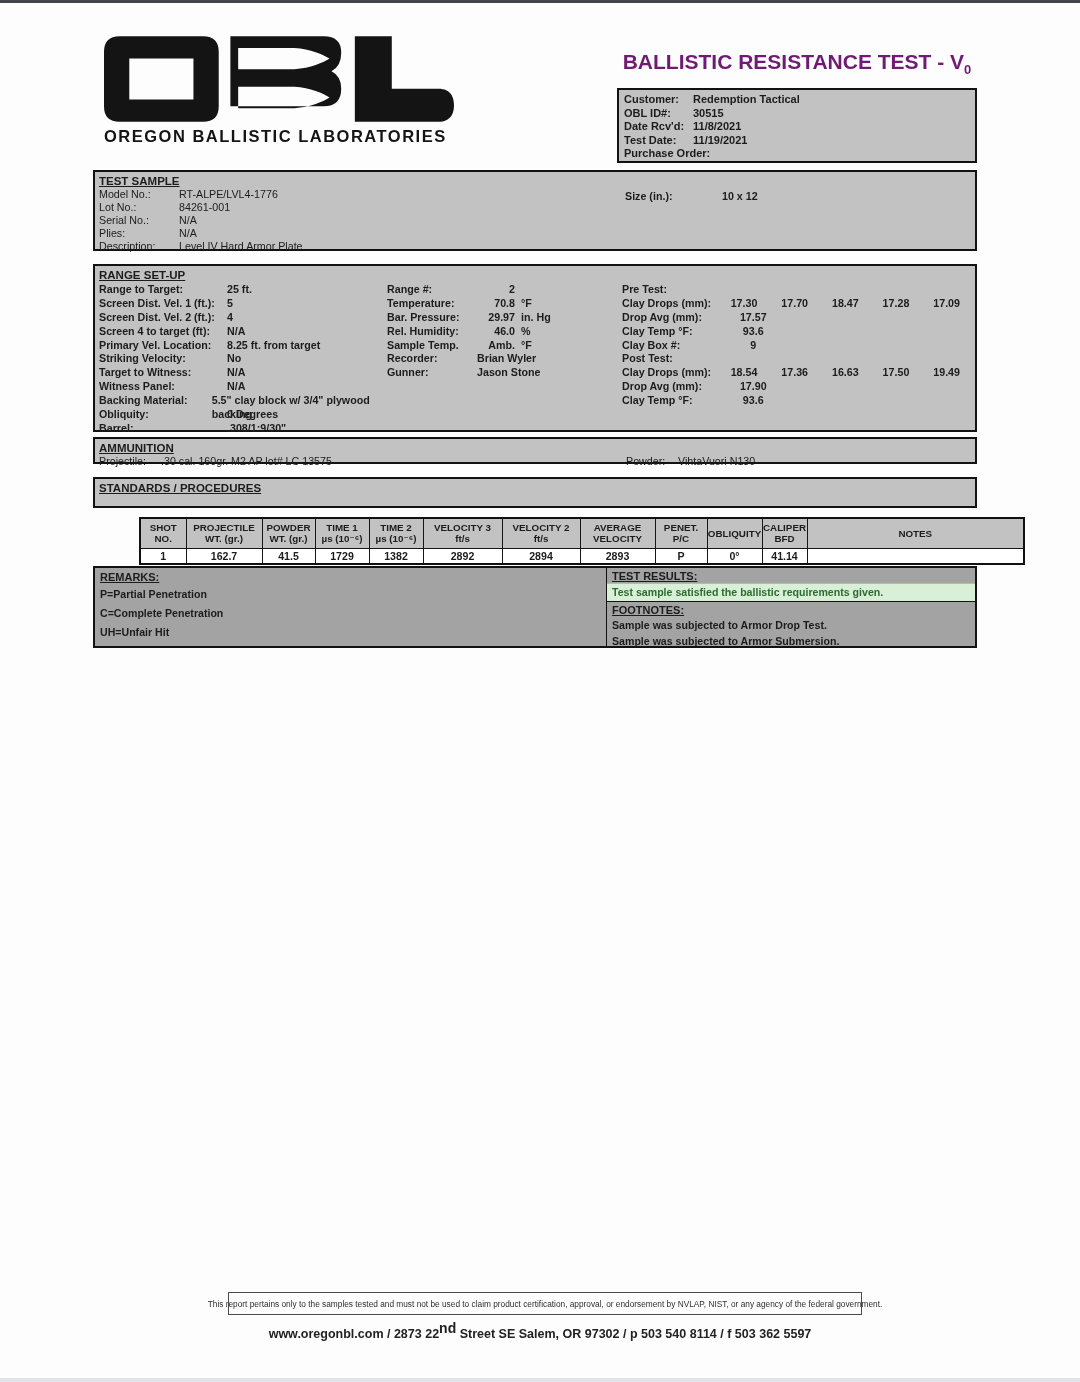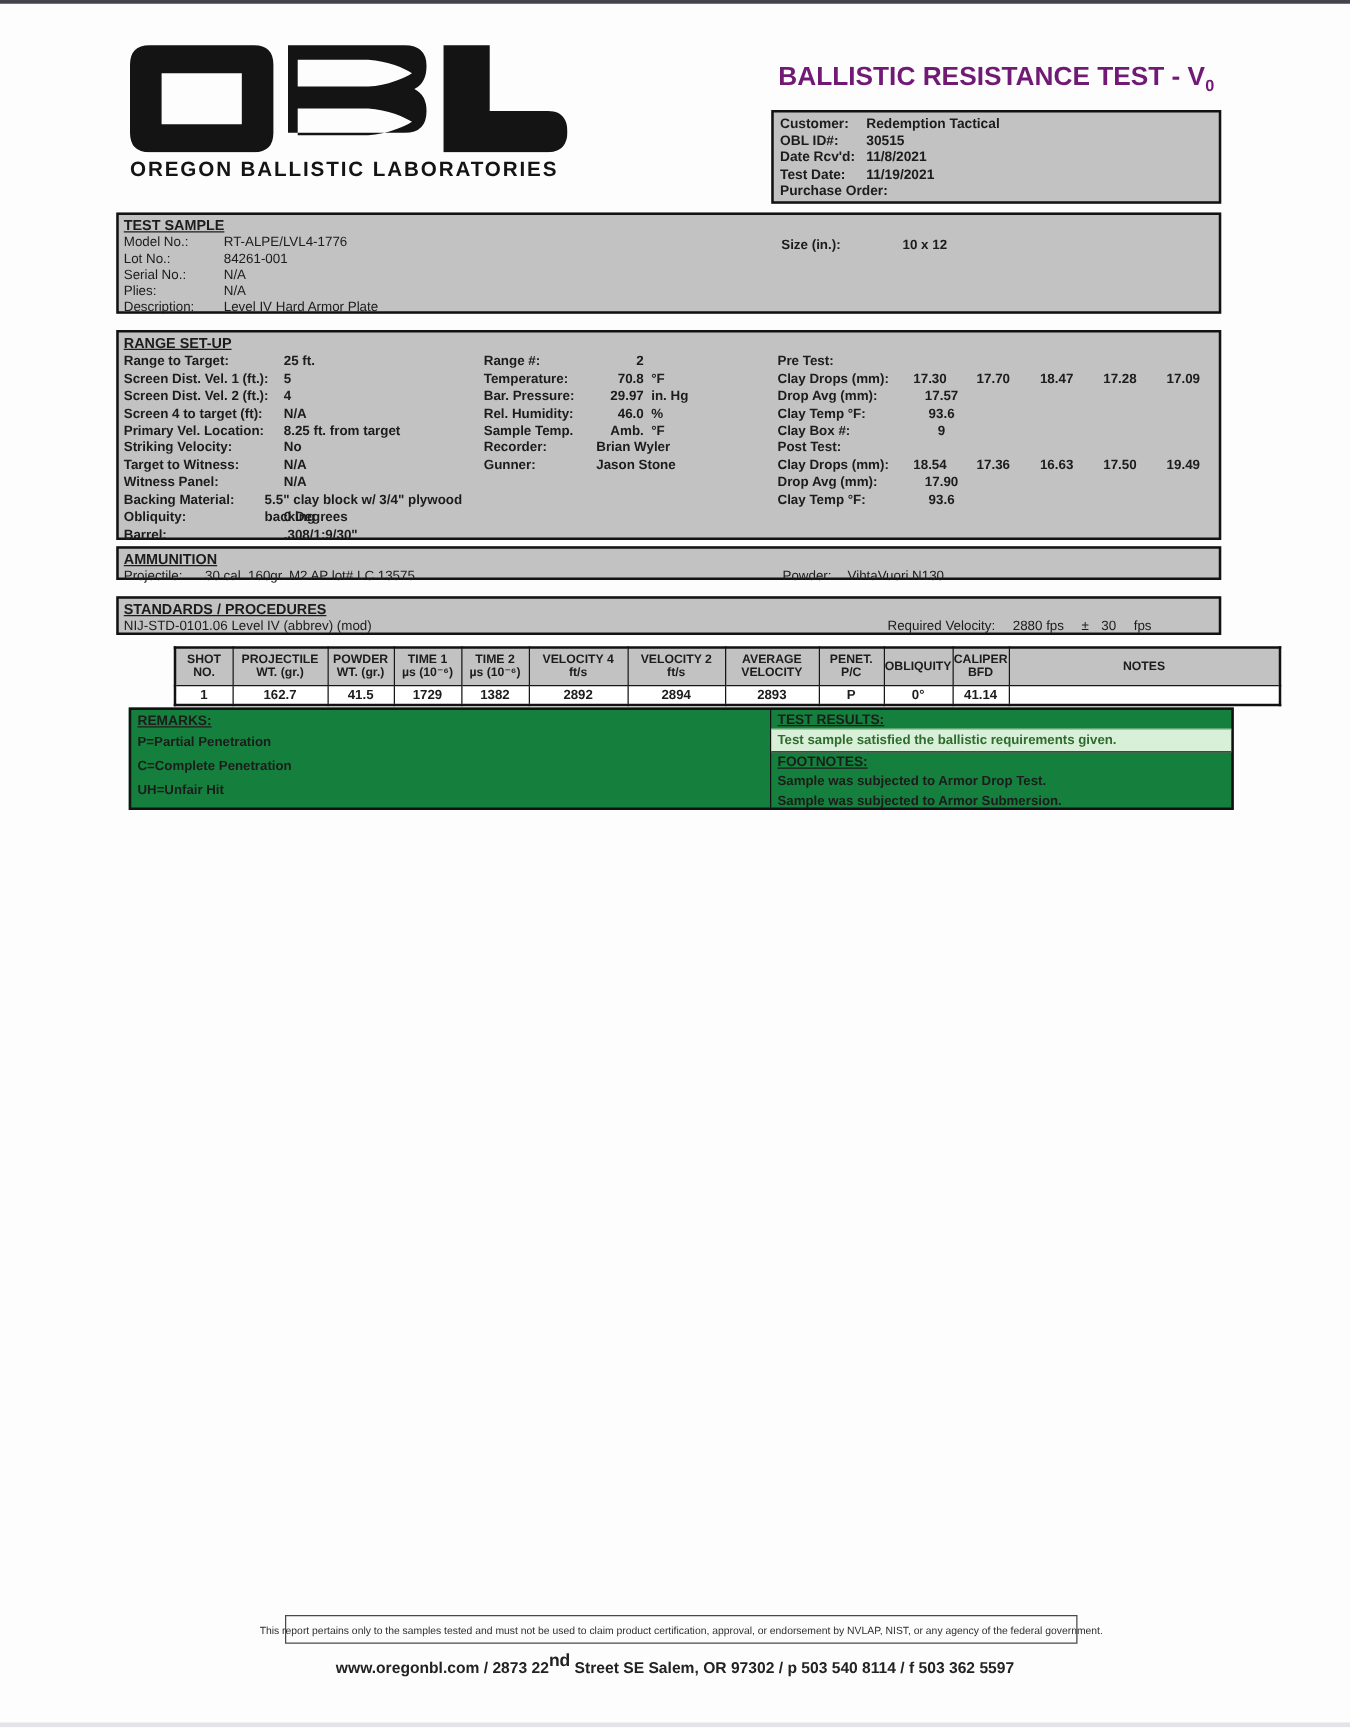--- a/index.html
+++ b/index.html
@@ -66,21 +66,21 @@
   .rv-tol{margin-right:14px;}
 
   
   #shot-table{position:absolute;left:93px;top:517px;width:884px;border-collapse:collapse;table-layout:fixed;margin-left:46px;}
   #shot-table th{background:var(--panel-gray);border:1.5px solid var(--border-dark);font-size:9.8px;line-height:11px;font-weight:bold;vertical-align:middle;padding:1px 0;height:30px;}
   #shot-table td{background:#fff;border:1.5px solid var(--border-dark);font-size:10.6px;font-weight:bold;text-align:center;height:16px;padding:0;}
   #shot-table{border:2.5px solid #111;}
   #shot-table th span{display:block;}
 
   
-  .rr-box{position:absolute;left:103px;top:566px;width:884px;height:82px;background:#15803d;border:2.5px solid #121212;display:flex;}
+  .rr-box{position:absolute;left:93px;top:566px;width:884px;height:82px;background:#a3a3a3;border:2.5px solid #121212;display:flex;}
   .rem-left{width:512px;border-right:1.6px solid #121212;padding:2px 5px;}
   .rem-right{flex:1;}
   .sec-h{font-size:11px;font-weight:bold;text-decoration:underline;height:15px;line-height:15px;}
   .rem-line{font-size:10.6px;font-weight:bold;height:19px;line-height:19px;}
   .rem-right .sec-h{padding:1px 5px 0 5px;}
   .green-bar{background:var(--result-green-bg);color:var(--result-green-text);font-size:10.6px;font-weight:bold;height:19px;line-height:17px;padding:0 5px;border-bottom:1.6px solid #121212;border-top:1px solid #9fc89f;}
   .fn-line{font-size:10.6px;font-weight:bold;height:16px;line-height:16px;padding:0 5px;}
 
   
   .disclaimer{position:absolute;left:228px;top:1292px;width:634px;height:23px;border:1.5px solid #4a4a4a;display:flex;align-items:center;justify-content:center;font-size:8.3px;color:#2e2e2e;white-space:nowrap;}
@@ -302,30 +302,20 @@
       <span>.30 cal. 160gr. M2 AP lot# LC 13575</span>
       <span class="powder">
           <span class="am-label">Powder:</span>
           <span>VihtaVuori N130</span>
         </span>
     </div>
   </div>
 
   <div class="panel" id="standards">
     <div class="panel-title">STANDARDS / PROCEDURES</div>
-    <div class="prow">
-      <span>NIJ-STD-0101.06 Level IV (abbrev) (mod)</span>
-      <span class="reqvel">
-        <span class="rv-label">Required Velocity:</span>
-        <span class="rv-val">2880 fps</span>
-        <span class="rv-pm">±</span>
-        <span class="rv-tol">30</span>
-        <span>fps</span>
-      </span>
-    </div>
   </div>
 
   <table id="shot-table">
     <colgroup>
       <col style="width:46px">
         <col style="width:76px">
         <col style="width:53px">
         <col style="width:54px">
       <col style="width:54px">
         <col style="width:79px">
@@ -352,21 +342,21 @@
           </th>
         <th>
             <span>TIME 1</span>
             <span>µs (10⁻⁶)</span>
           </th>
         <th>
             <span>TIME 2</span>
             <span>µs (10⁻⁶)</span>
           </th>
         <th>
-            <span>VELOCITY 4</span>
+            <span>VELOCITY 3</span>
             <span>ft/s</span>
           </th>
         <th>
             <span>VELOCITY 2</span>
             <span>ft/s</span>
           </th>
         <th>
             <span>AVERAGE</span>
             <span>VELOCITY</span>
           </th>

